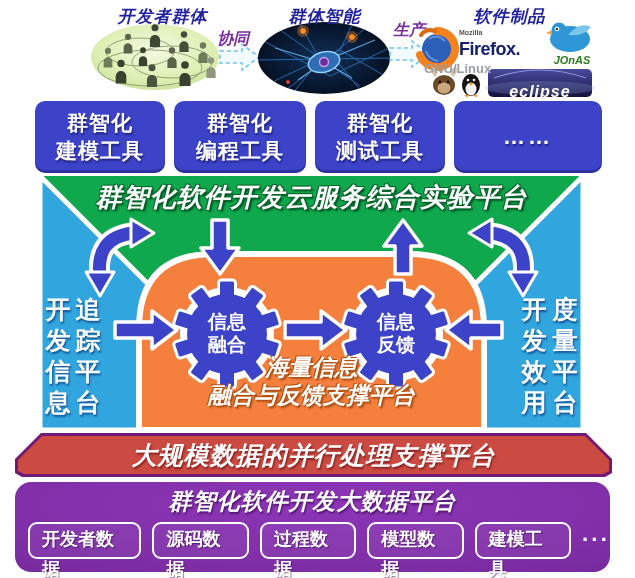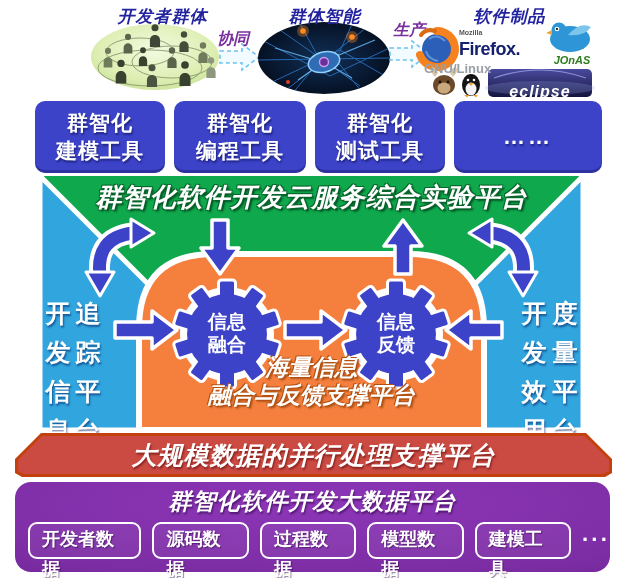--- a/index.html
+++ b/index.html
@@ -25,28 +25,28 @@
             box-shadow:inset 0 -3px 0 rgba(0,0,40,.25);}
   .tool-line{color:#fff;font-weight:bold;font-size:21px;line-height:28px;letter-spacing:1px;
              text-shadow:1px 2px 2px rgba(0,0,60,.5);}
   .dots-line{font-size:22px;letter-spacing:3px;line-height:28px;}
 
   
   .band{position:absolute;left:40px;top:176px;width:543px;height:254px;}
   .banner{position:absolute;left:0;top:6px;width:543px;height:30px;color:#fff;font-weight:bold;
           font-size:26px;letter-spacing:1px;
           text-shadow:-1px -1px 0 #07662c,1px -1px 0 #07662c,-1px 1px 0 #07662c,2px 2px 2px #064d21;}
-  .vcol{position:absolute;width:28px;font-weight:bold;font-size:25px;line-height:39px;color:#fff;
+  .vcol{position:absolute;width:28px;font-weight:bold;font-size:25px;line-height:31px;color:#fff;
         word-break:break-all;text-align:center;text-shadow:1px 2px 2px rgba(0,20,90,.55);}
   .dome-line{position:absolute;left:99px;width:345px;color:#fff;font-weight:bold;font-size:23px;
              text-shadow:-1px -1px 0 #b4500f,1px 1px 0 #b4500f,2px 2px 2px rgba(120,50,0,.6);}
   .gear-text{font-weight:bold;font-size:19px;fill:#fff;text-anchor:middle;}
 
   
-  .redbar-outer{position:absolute;left:15px;top:433px;width:597px;height:44px;background:#c2410c;
+  .redbar-outer{position:absolute;left:15px;top:433px;width:597px;height:44px;background:#701a75;
      clip-path:polygon(26px 0,calc(100% - 26px) 0,100% 26px,100% calc(100% - 4px),calc(100% - 7px) 100%,7px 100%,0 calc(100% - 4px),0 26px);}
   .redbar-inner{position:absolute;left:3px;top:3px;right:3px;bottom:3px;background:#cb4a42;
      clip-path:polygon(24px 0,calc(100% - 24px) 0,100% 24px,100% calc(100% - 3px),calc(100% - 6px) 100%,6px 100%,0 calc(100% - 3px),0 24px);}
   .redbar-text{position:absolute;left:0;top:0;width:100%;height:100%;color:#fff;font-weight:bold;
      font-size:25px;letter-spacing:1px;text-shadow:1px 2px 2px rgba(80,0,0,.55);}
 
   
   .purple{position:absolute;left:15px;top:482px;width:595px;height:90px;border-radius:16px;
      background:radial-gradient(130% 140% at 50% 25%, #8d36b8 0%, #7c2da3 55%, #641f8c 100%);}
   .purple-title{position:absolute;left:0;top:5px;width:100%;height:28px;color:#fff;font-weight:bold;

